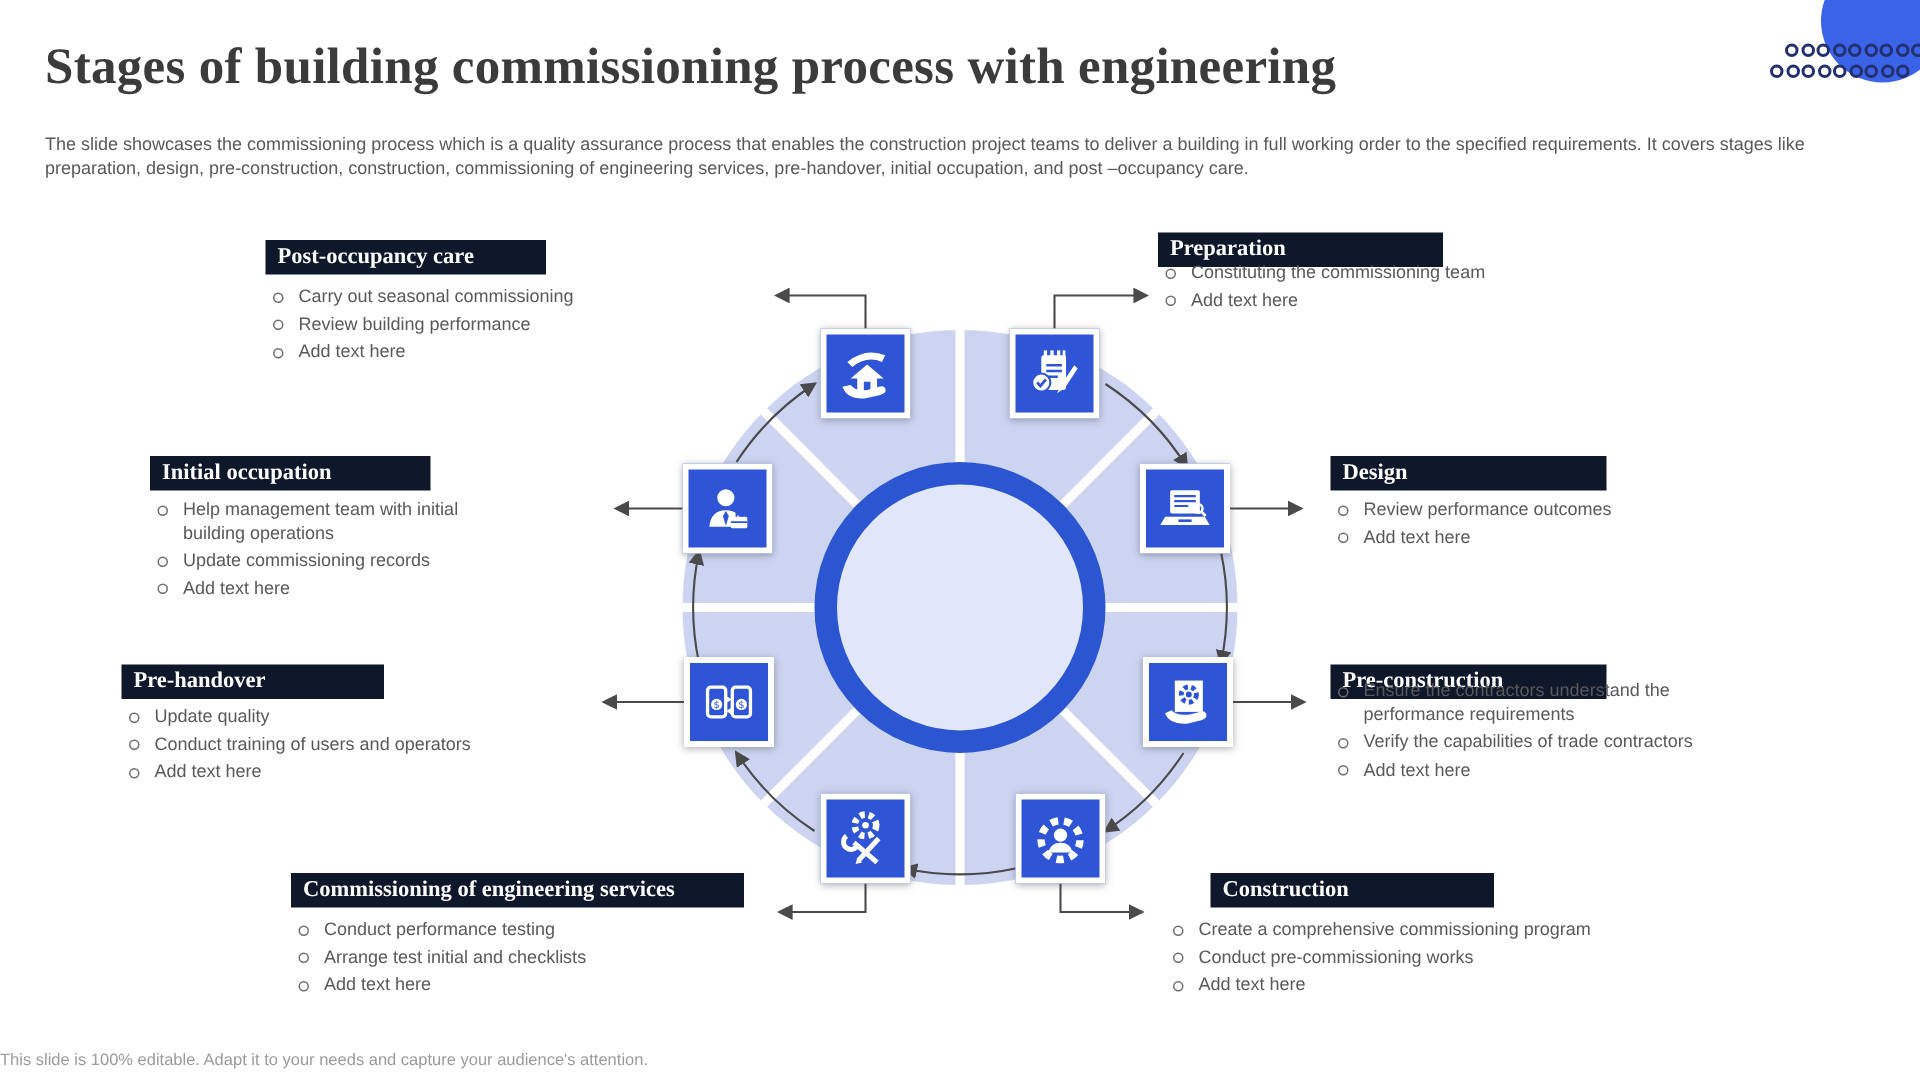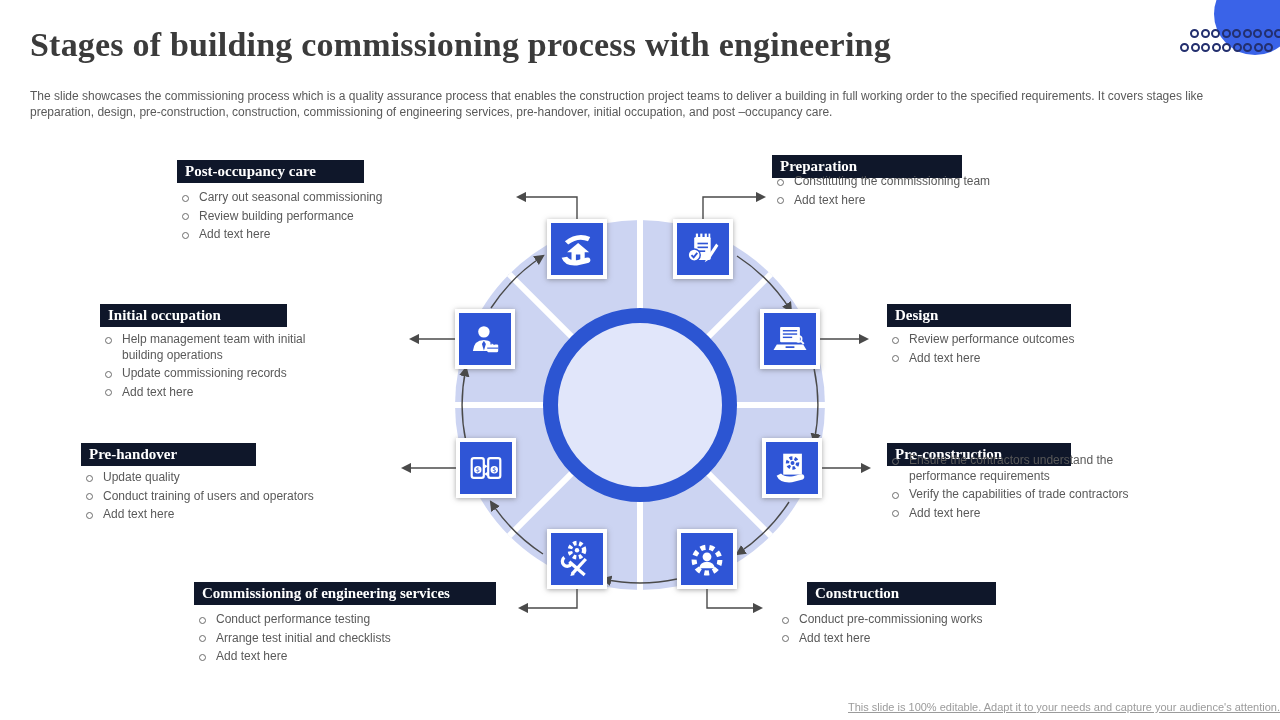--- a/index.html
+++ b/index.html
@@ -5,22 +5,22 @@
   html,body{margin:0;padding:0;background:#fff;}
   .slide{position:relative;width:1280px;height:720px;background:#ffffff;overflow:hidden;
          font-family:"Liberation Sans",sans-serif;}
 
   
   .title{position:absolute;left:30px;top:26px;width:1010px;
          font-family:"Liberation Serif",serif;font-weight:700;font-size:34px;
          color:#3b3b3b;letter-spacing:.2px;}
   .subtitle{position:absolute;left:30px;top:88px;width:1190px;
             font-size:12px;line-height:1.35;color:#595959;}
-  .footer{position:absolute;left:0;top:701px;width:1280px;text-align:right;
-          font-size:11px;color:#9b9b9b;text-decoration:underline;}
+  .footer{position:absolute;left:0;top:701px;width:1280px;text-align:left;
+          font-size:11px;color:#9b9b9b;}
 
   
   .deco-circle{position:absolute;right:-16px;top:-27px;width:82px;height:82px;
                border-radius:50%;background:#3a63e8;}
   .rings{position:absolute;display:flex;gap:1.5px;}
   .rings.r1{left:1190px;top:29px;}
   .rings.r2{left:1180px;top:43px;}
   .ring{width:9px;height:9px;box-sizing:border-box;border:2.3px solid #232f6e;
         border-radius:50%;background:transparent;}
 
@@ -264,18 +264,19 @@
     <li>Ensure the contractors understand the performance requirements</li>
     <li>Verify the capabilities of trade contractors</li>
     <li>Add text here</li>
   </ul>
   <ul class="bullets b-eng">
     <li>Conduct performance testing</li>
     <li>Arrange test initial and checklists</li>
     <li>Add text here</li>
   </ul>
   <ul class="bullets b-constr">
+    <li>Create a comprehensive commissioning program</li>
     <li>Conduct pre-commissioning works</li>
     <li>Add text here</li>
   </ul>
 
   <div class="footer">This slide is 100% editable. Adapt it to your needs and capture your audience's attention.</div>
 </div>
 
 </body></html>

